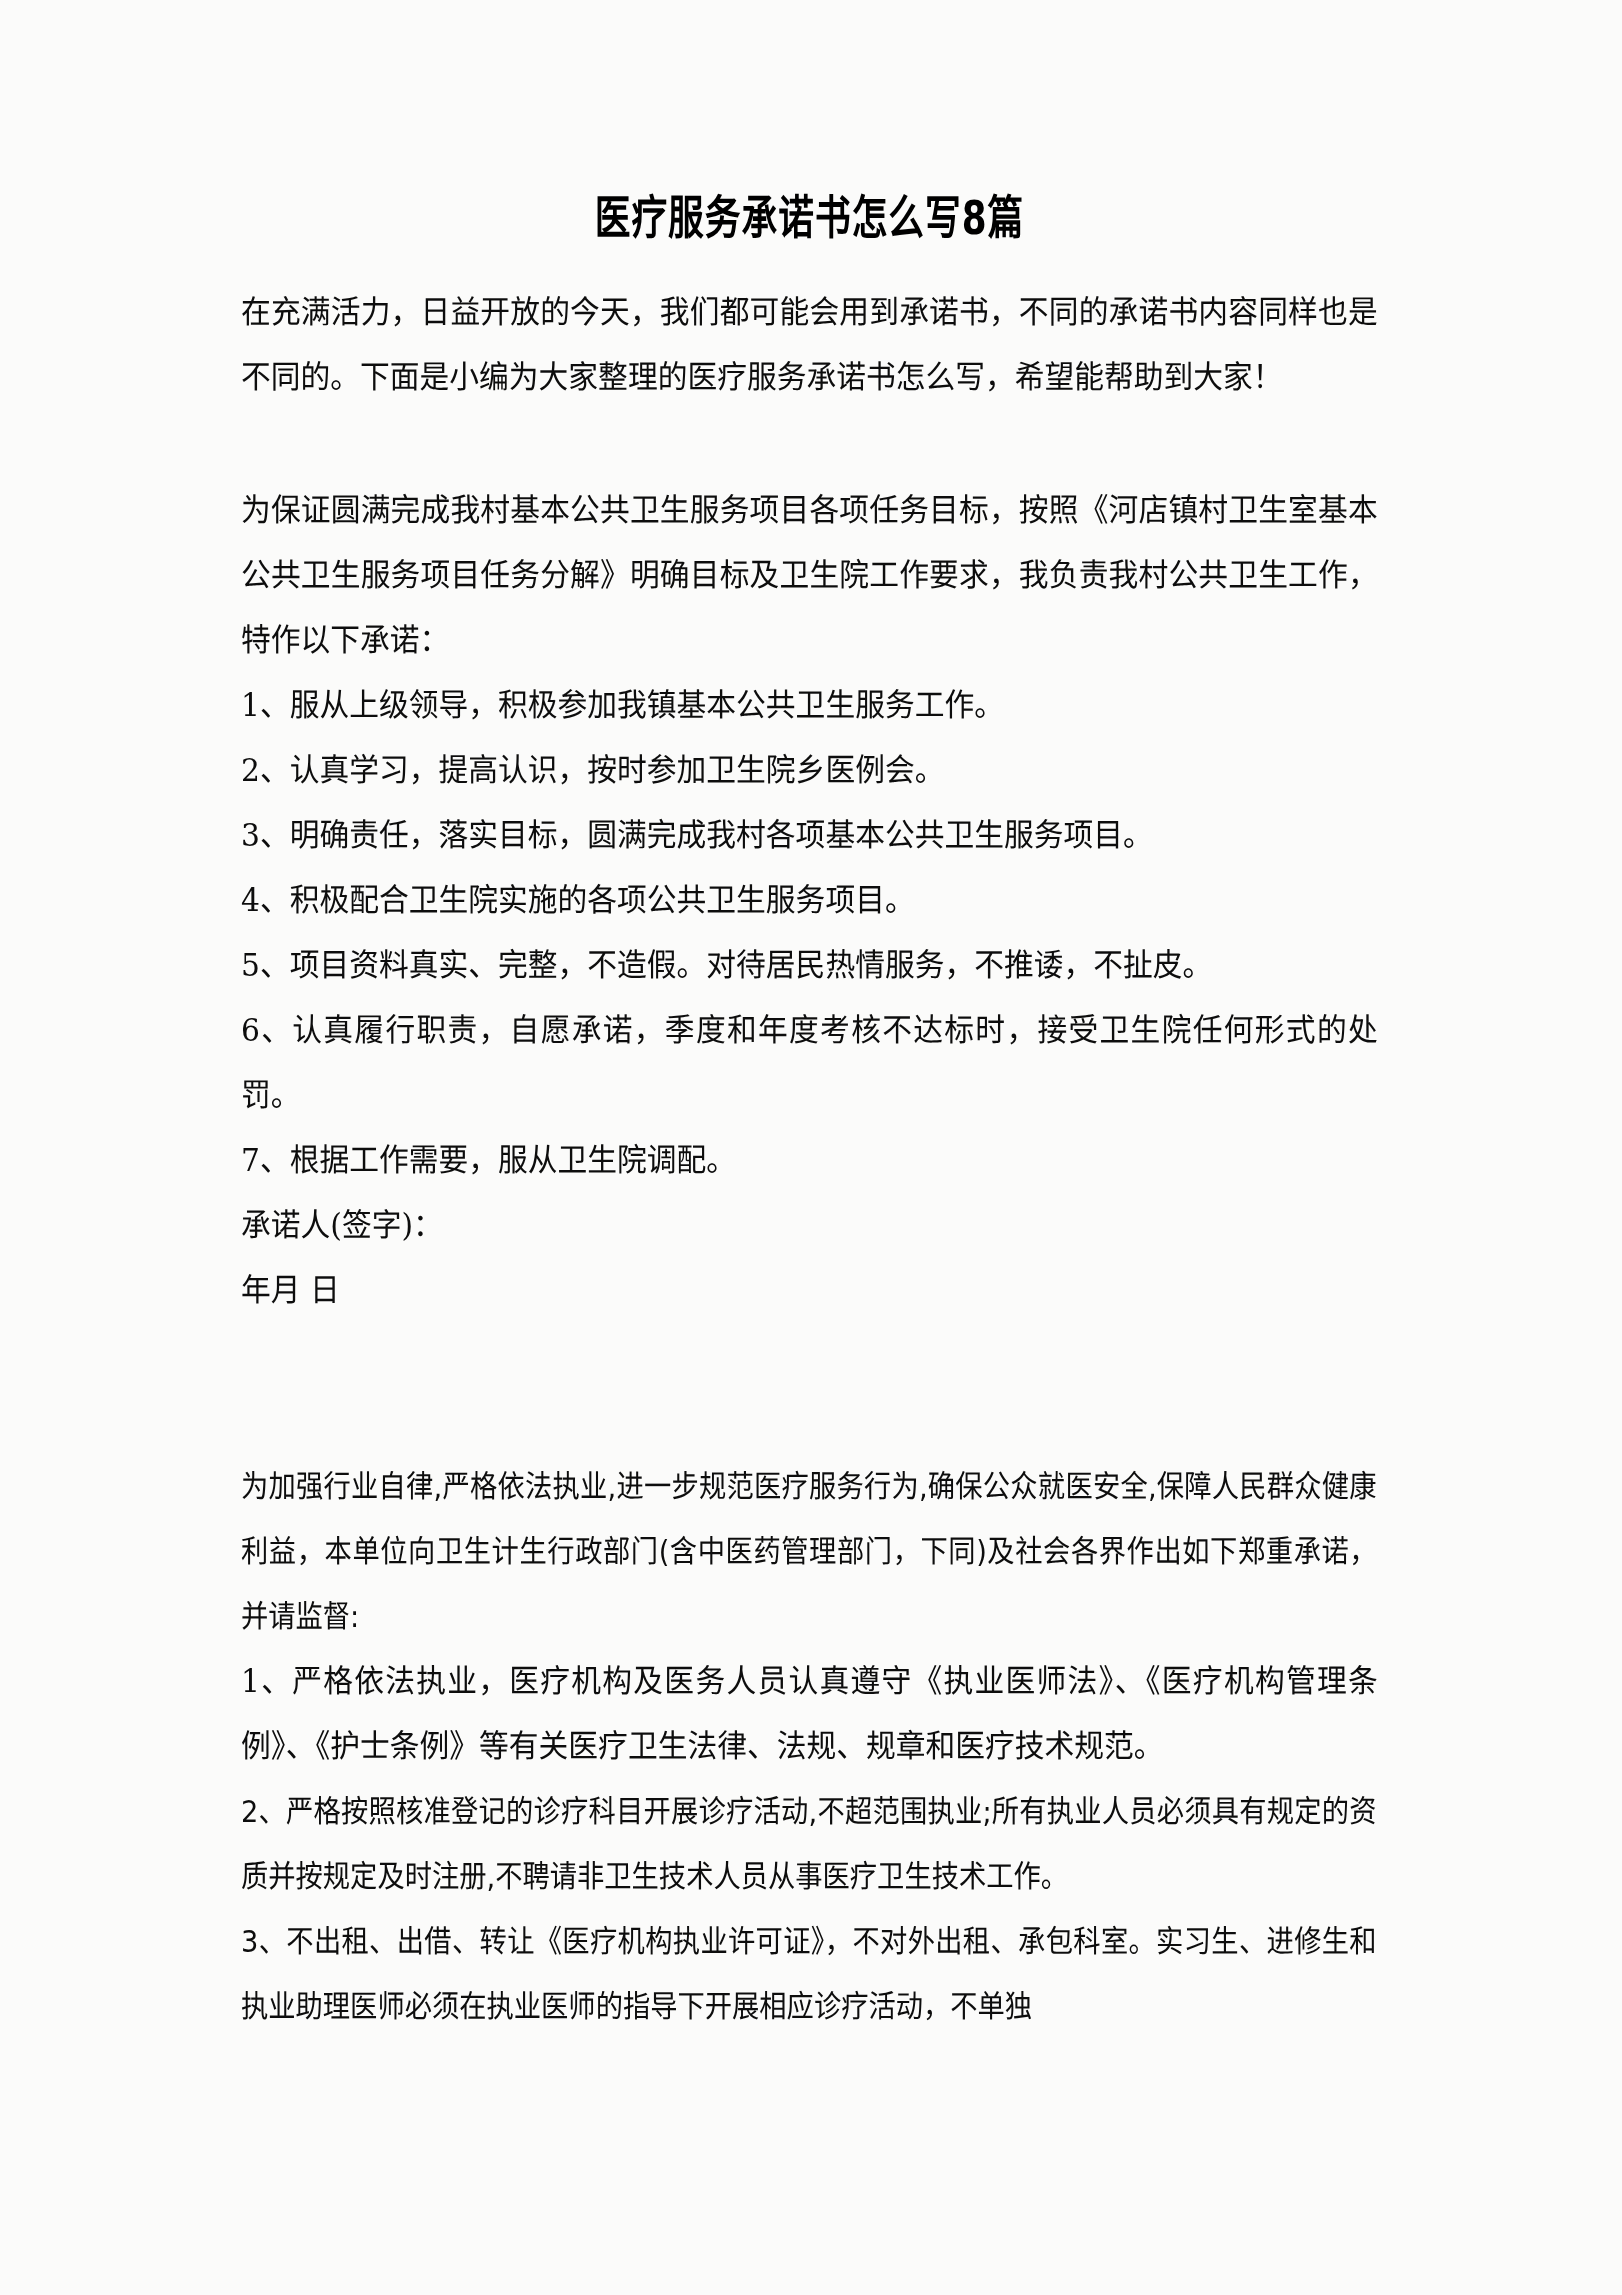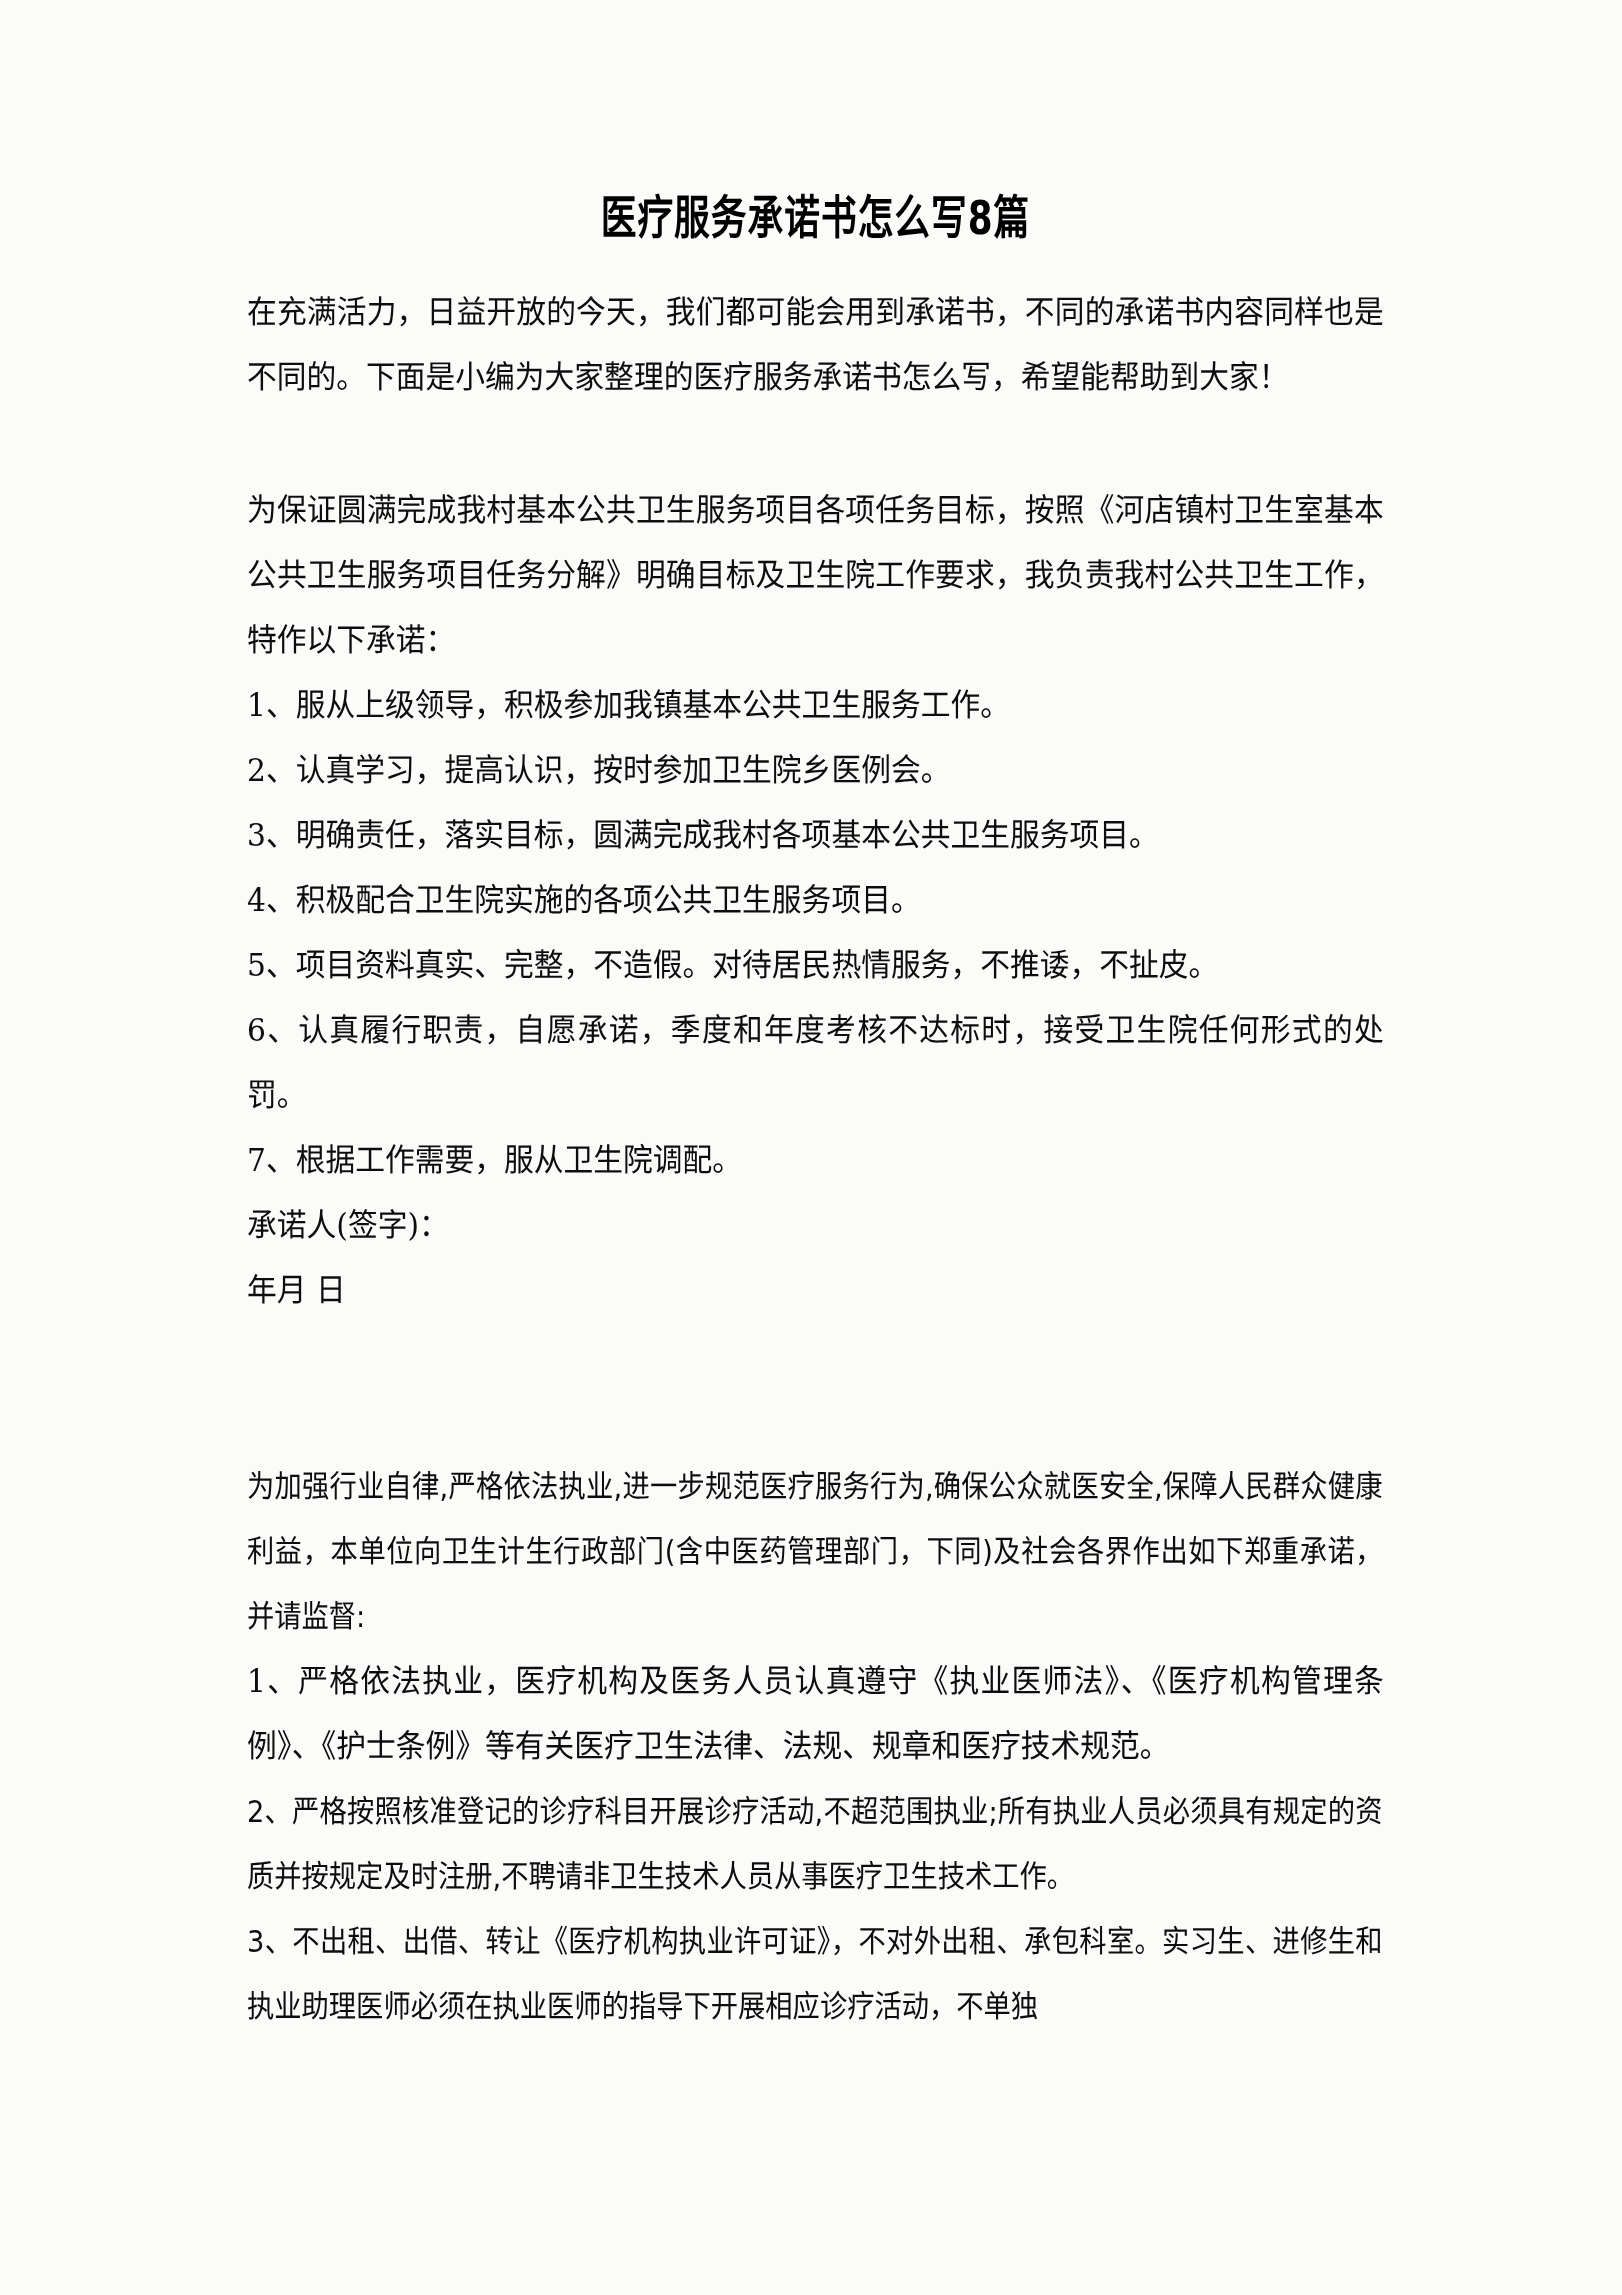--- a/index.html
+++ b/index.html
@@ -13,21 +13,21 @@
     width: 1623px;
     height: 2295px;
     background: #fbfbfa;
     overflow: hidden;
     box-sizing: border-box;
     font-family: "DejaVu Serif", "Liberation Serif", serif;
     color: #101010;
   }
   .content {
     position: absolute;
-    left: 247px;
+    left: 241px;
     top: 0;
     width: 1137px;
   }
 
   .doc-title {
     font-family: "DejaVu Sans", "Liberation Sans", sans-serif;
     font-weight: 700;
     font-size: 47px;
     line-height: 1.0;
     letter-spacing: 1.3px;

